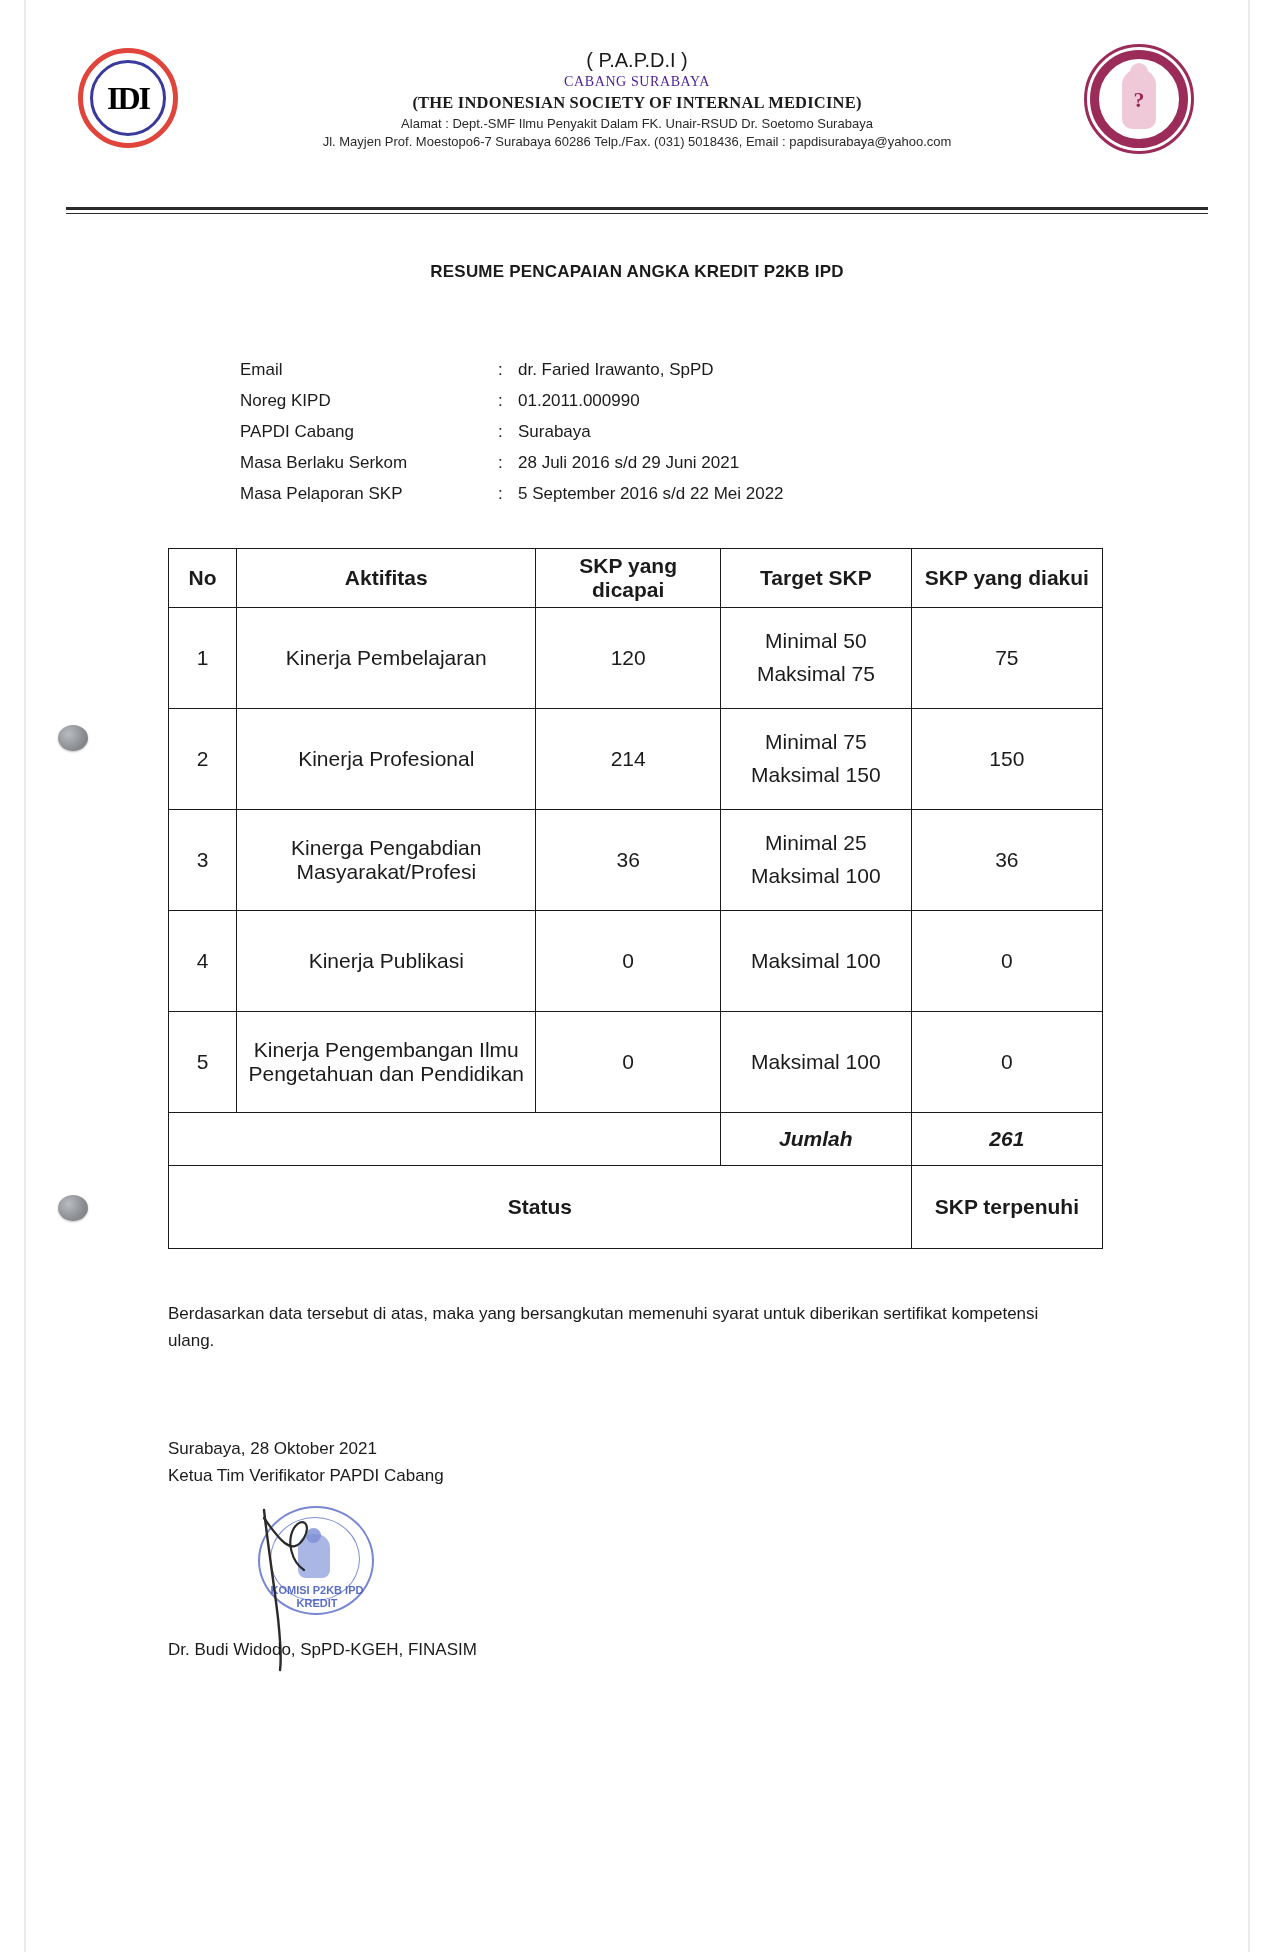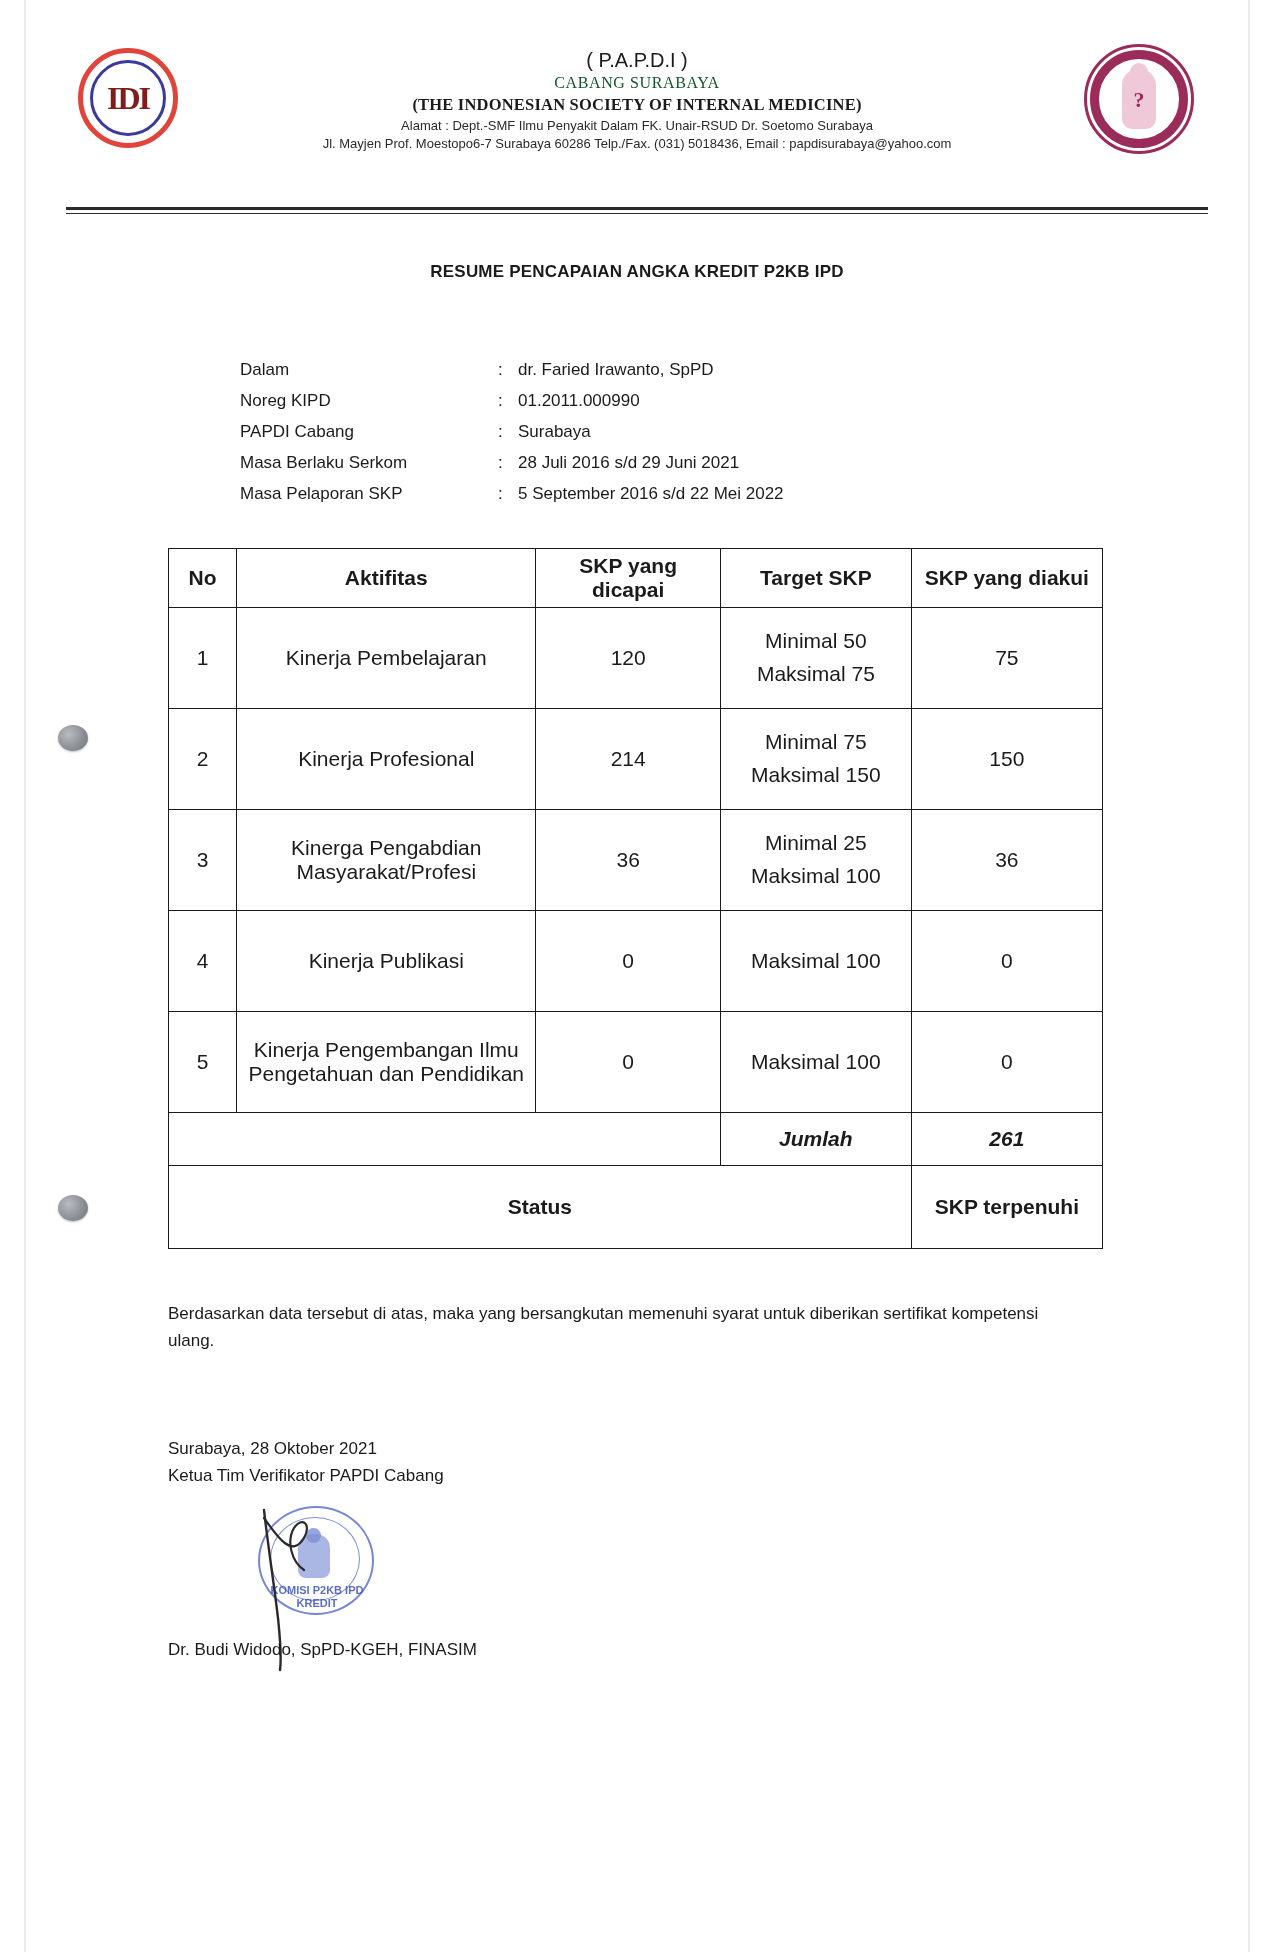--- a/index.html
+++ b/index.html
@@ -68,21 +68,21 @@
     border-radius: 50%;
     border: 3px solid #3a3a9c;
     display: flex;
     align-items: center;
     justify-content: center;
   }
   .logo-idi .txt {
     font-family: "Liberation Serif", serif;
     font-weight: bold;
     font-size: 32px;
-    color: #7f1d1d;
+    color: #000000;
     letter-spacing: -2px;
   }
   .logo-papdi {
     position: absolute;
     right: 14px;
     top: 4px;
     width: 104px;
     height: 104px;
     border-radius: 50%;
     background: #fff;
@@ -138,22 +138,22 @@
   }
   .org-abbrev {
     font-family: "Liberation Sans", sans-serif;
     font-weight: normal;
     font-size: 20px;
     color: #1b1b1b;
     margin-top: 3px;
   }
   .org-branch {
     font-family: "Liberation Serif", serif;
-    font-size: 16px;
-    color: #14532d;
+    font-size: 14px;
+    color: #4c1d95;
     margin-top: 2px;
     letter-spacing: 0.6px;
   }
   .org-english {
     font-family: "Liberation Serif", serif;
     font-weight: bold;
     font-size: 16.5px;
     color: #1b1b1b;
     margin-top: 3px;
     letter-spacing: 0.2px;
@@ -370,21 +370,21 @@
       <div class="org-addr2">Jl. Mayjen Prof. Moestopo6-7 Surabaya 60286 Telp./Fax. (031) 5018436, Email : papdisurabaya@yahoo.com</div>
     </div>
   </div>
 
   <div class="rule"></div>
 
   <div class="doc-title">RESUME PENCAPAIAN ANGKA KREDIT P2KB IPD</div>
 
   <div class="meta">
     <div class="meta-row">
-      <div class="meta-label">Dalam</div>
+      <div class="meta-label">Email</div>
       <div class="meta-colon">:</div>
       <div class="meta-value">dr. Faried Irawanto, SpPD</div>
     </div>
     <div class="meta-row">
       <div class="meta-label">Noreg KIPD</div>
       <div class="meta-colon">:</div>
       <div class="meta-value">01.2011.000990</div>
     </div>
     <div class="meta-row">
       <div class="meta-label">PAPDI Cabang</div>

